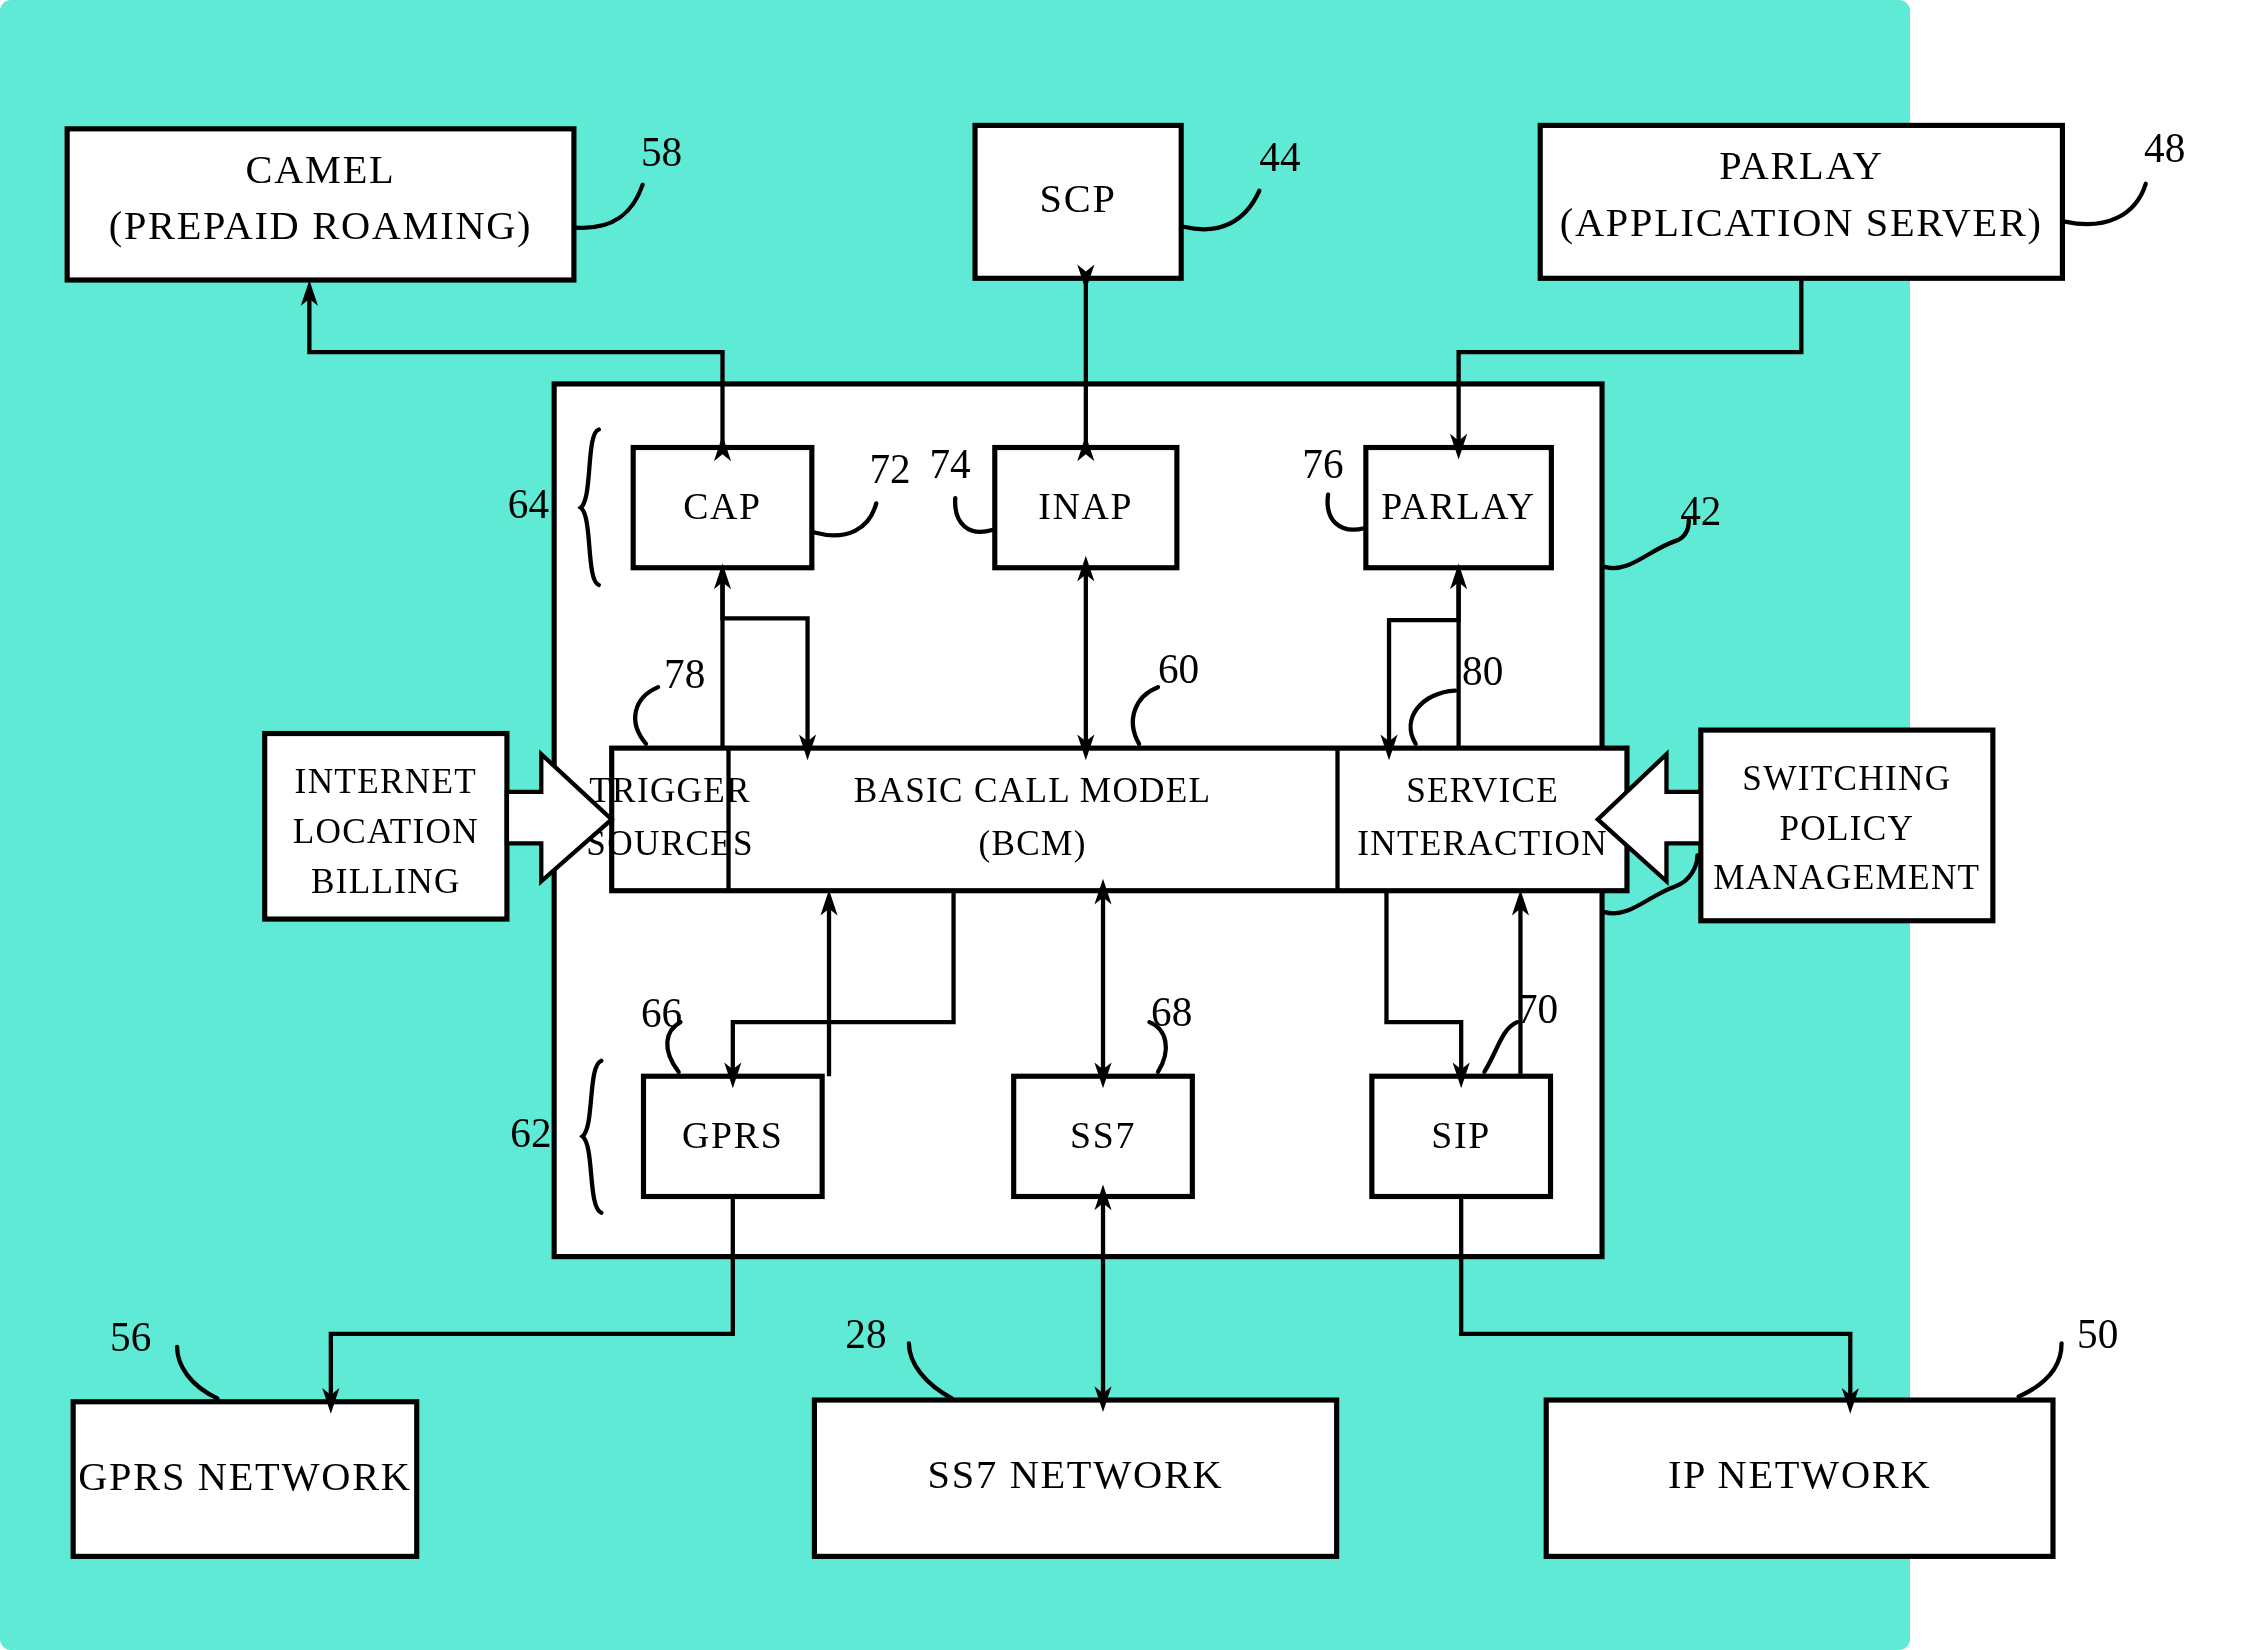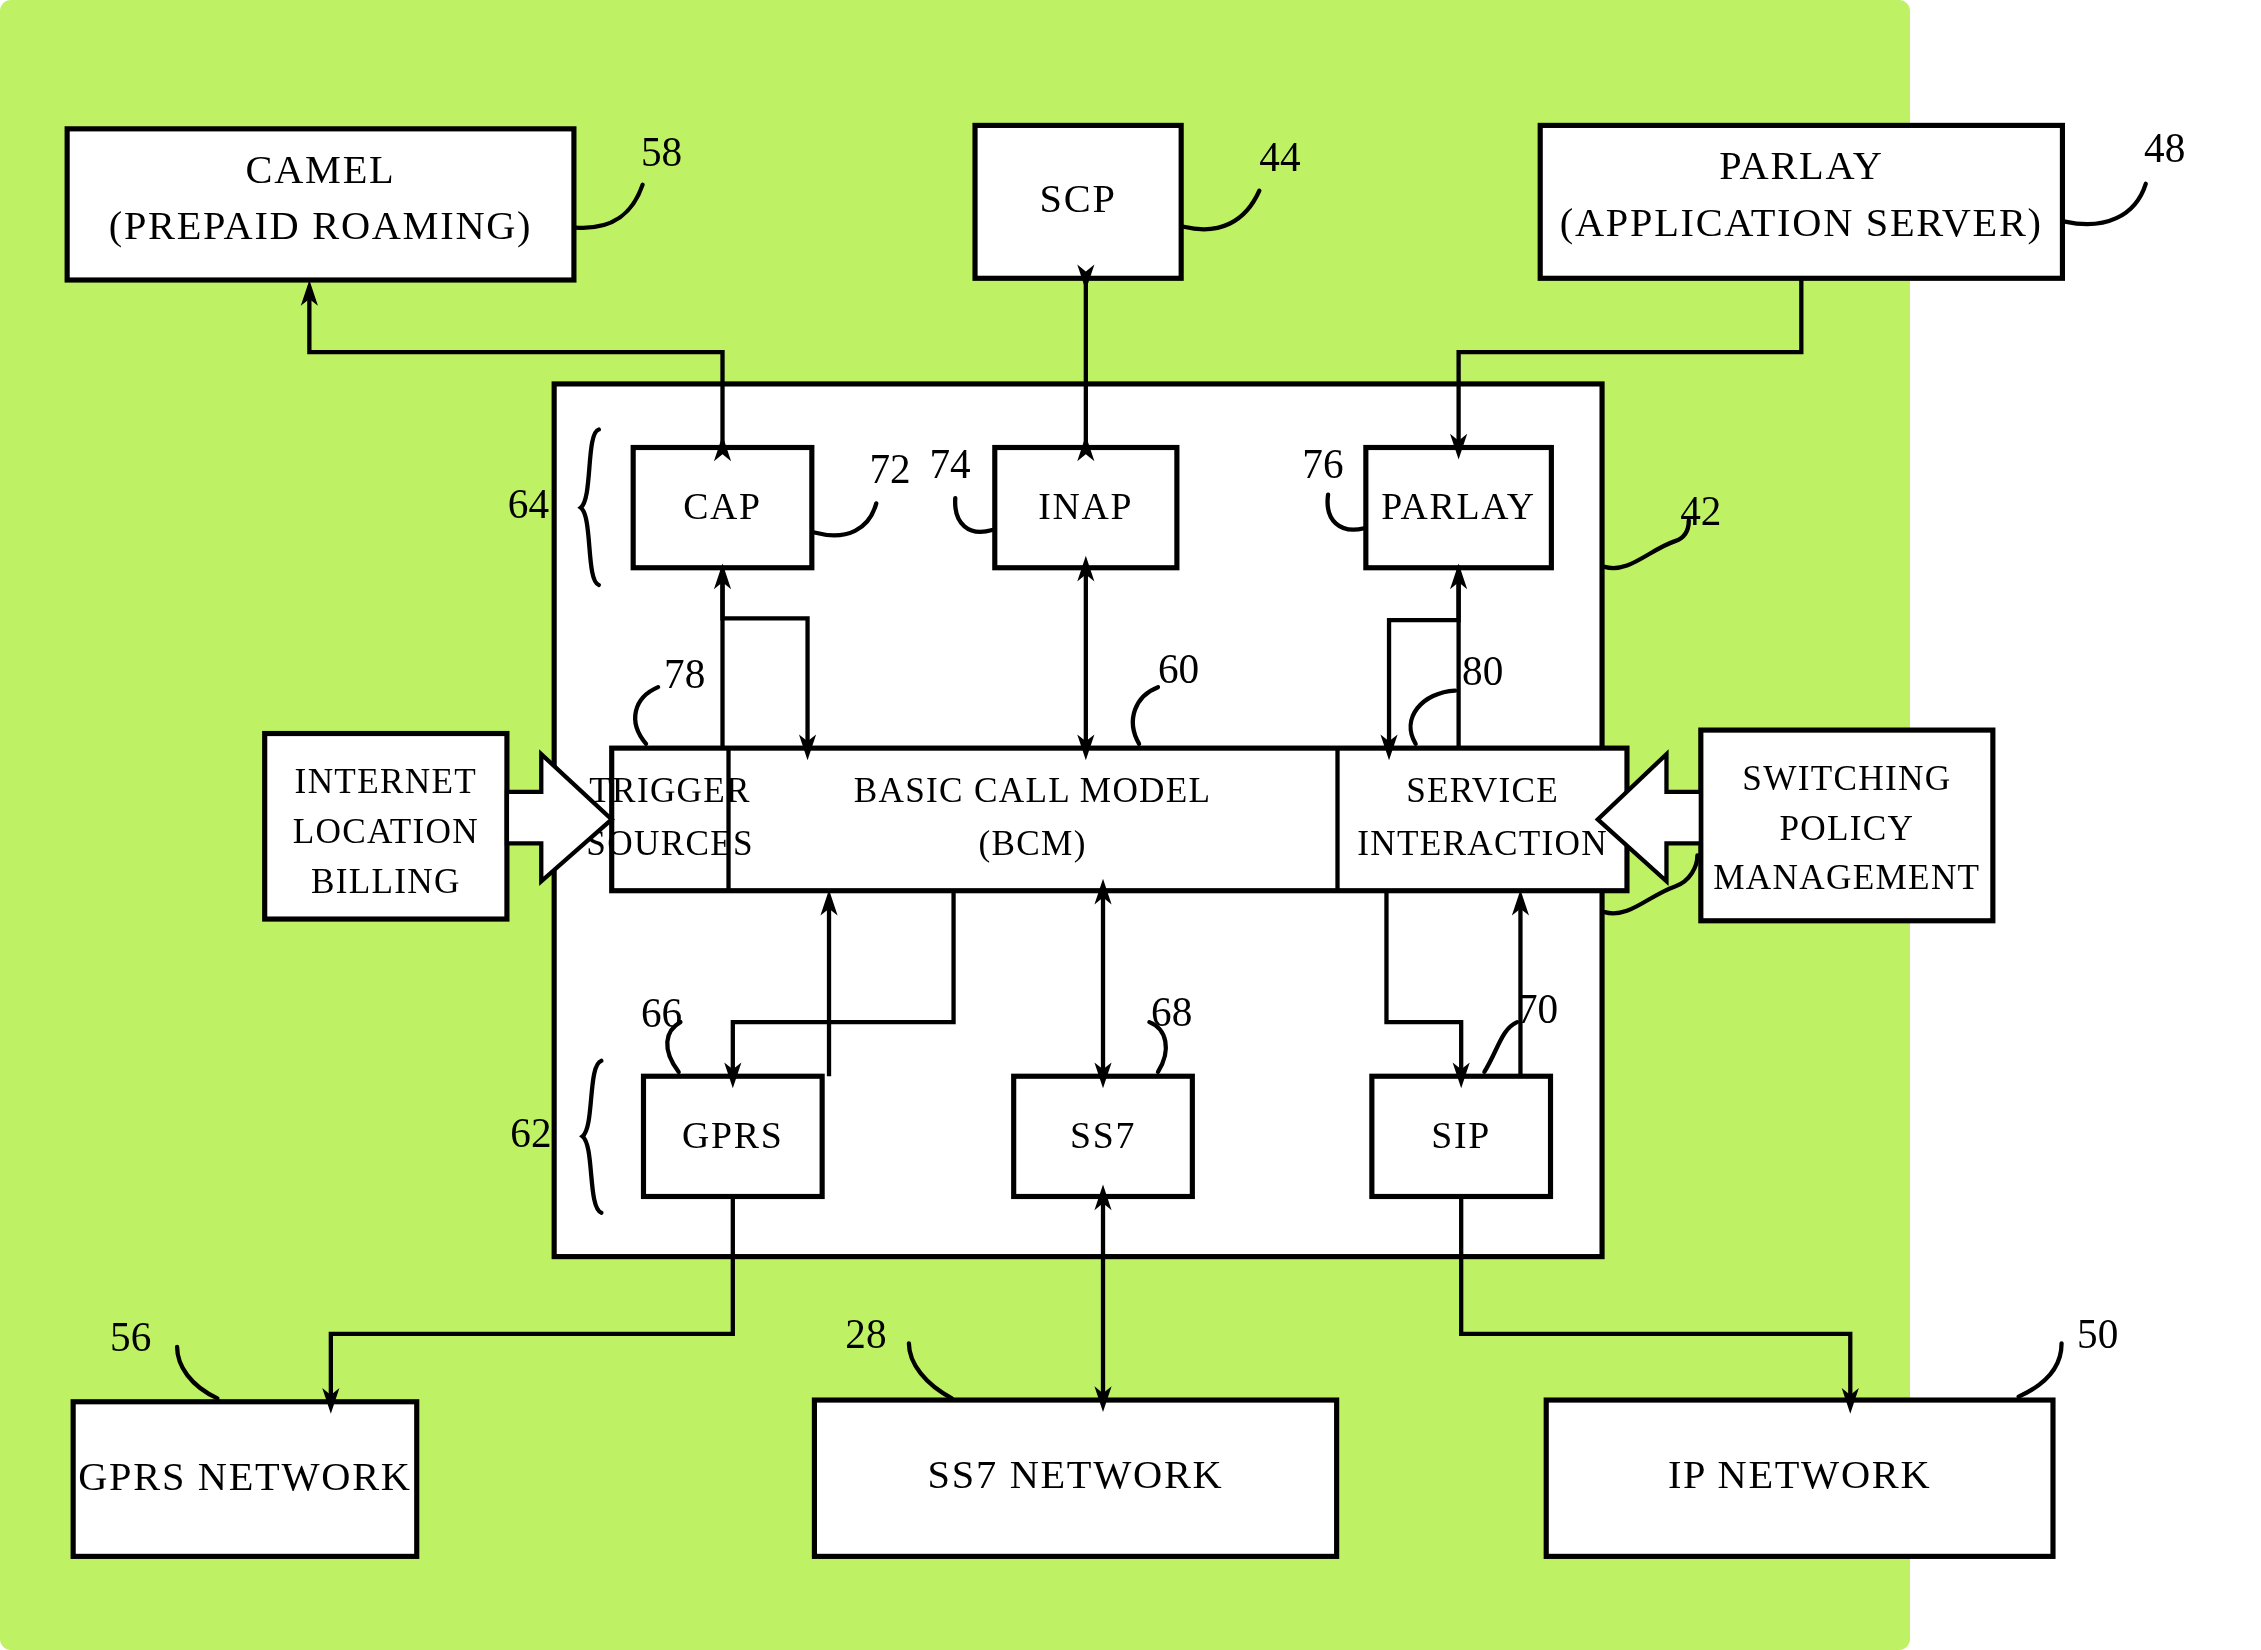--- a/index.html
+++ b/index.html
@@ -10,21 +10,21 @@
   body {
     width: 2261px;
     height: 1650px;
     font-family: "Liberation Serif", "DejaVu Serif", serif;
     overflow: hidden;
   }
   #figure-root {
     position: relative;
     width: 1910px;
     height: 1650px;
-    background: #bef264;
+    background: #5eead4;
     border-radius: 11px;
   }
   svg#figure-svg {
     position: absolute;
     top: 0;
     left: 0;
     width: 2261px;
     height: 1650px;
     display: block;
   }

